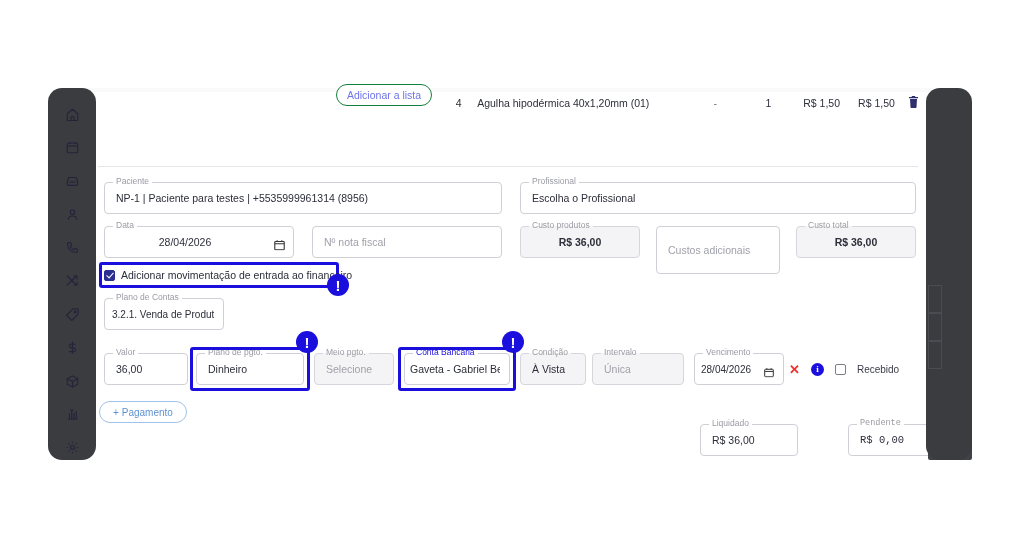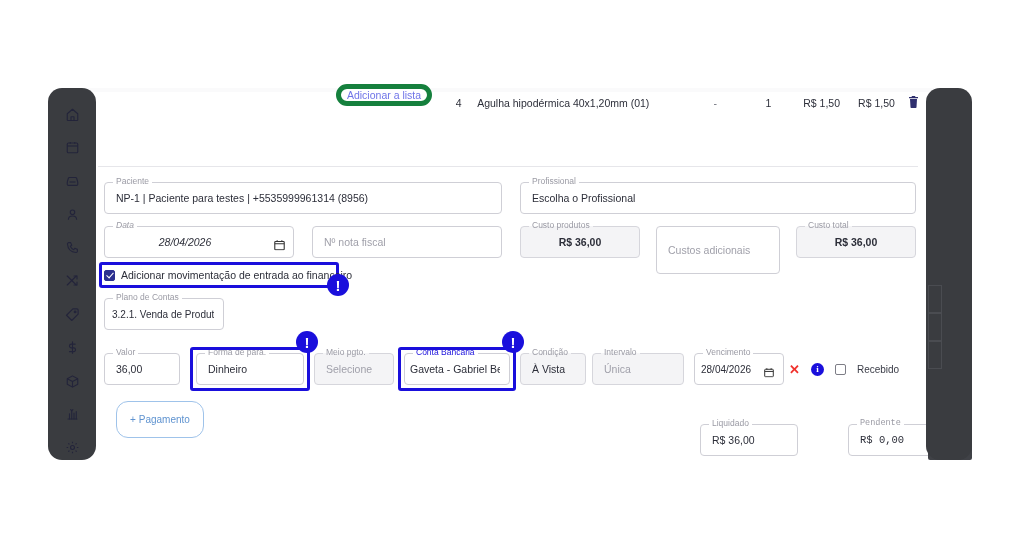--- a/index.html
+++ b/index.html
@@ -46,21 +46,21 @@
 
   
   #card {
     position: absolute; left: 82px; top: 88px; width: 852px; height: 372px;
     background: #ffffff; z-index: 10; overflow: hidden;
   }
 
   
   #add-list-btn {
     position: absolute; left: 336px; top: 84px; width: 96px; height: 22px;
-    border: 5px solid #15803d; border-radius: 14px;
+    border: 1px solid #15803d; border-radius: 14px;
     color: #6f74e8; background: #fff;
     font-size: 10.5px; display: flex; align-items: center; justify-content: center;
     z-index: 30;
   }
   #product-row {
     position: absolute; left: 440px; top: 92px; width: 492px; height: 22px;
     display: flex; align-items: center; font-size: 10.5px; color: #2d2f3a; z-index: 30;
   }
   #product-row .c-qtd { width: 42px; text-align: center; }
   #product-row .c-name { width: 230px; }
@@ -139,21 +139,21 @@
   #info-icon {
     width: 13px; height: 13px; border-radius: 50%; background: #1a0fdc;
     color: #fff; font-size: 9px; font-weight: bold;
     display: flex; align-items: center; justify-content: center;
     font-family: "Liberation Serif", serif;
   }
   #recebido-label { font-size: 10px; color: #3a3c47; }
 
   
   #pagamento-btn {
-    position: absolute; left: 116px; top: 401px; width: 88px; height: 37px;
+    position: absolute; left: 99px; top: 401px; width: 88px; height: 22px;
     border: 1px solid #9fc3ea; border-radius: 12px; background: #fff;
     color: #5f93d0; font-size: 10px;
     display: flex; align-items: center; justify-content: center; z-index: 30;
   }
 
   
   #top-strip {
     position: absolute; left: 82px; top: 88px; width: 852px; height: 4px;
     background: #fafafb; z-index: 11;
   }
@@ -190,21 +190,21 @@
     <div class="lbl">Paciente</div>
     <div class="val">NP-1 | Paciente para testes  | +5535999961314 (8956)</div>
   </div>
 
   <div class="fld" style="left:520px; top:182px; width:396px; height:32px;padding-left:28px;">
     <div class="box"></div>
     <div class="lbl">Profissional</div>
     <div class="val">Escolha o Profissional</div>
   </div>
 
-  <div class="fld" style="left:104px; top:226px; width:190px; height:32px;font-style:italic;">
+  <div class="fld" style="left:104px; top:226px; width:190px; height:32px;">
     <div class="box"></div>
     <div class="lbl">Data</div>
     <div class="val center">28/04/2026</div>
     <span class="cal-ic">
       <svg width="11" height="11" viewBox="0 0 14 14" fill="none" stroke="currentColor" stroke-width="1.4">
           <rect x="1" y="2.5" width="12" height="10.5" rx="1"></rect>
           <line x1="1" y1="5.5" x2="13" y2="5.5"></line>
           <line x1="4" y1="1" x2="4" y2="3"></line>
           <line x1="10" y1="1" x2="10" y2="3"></line>
         </svg>
@@ -239,29 +239,29 @@
   </div>
   <div class="hl" style="left:99px; top:262px; width:240px; height:26px;"></div>
   <div class="badge" style="left:327px; top:274px;">!</div>
 
   <div class="fld" style="left:104px; top:298px; width:120px; height:32px;">
     <div class="box"></div>
     <div class="lbl">Plano de Contas</div>
     <div class="val" style="left:8px;font-size:10px;">3.2.1. Venda de Produtos</div>
   </div>
 
-  <div class="fld" style="left:104px; top:353px; width:76px; height:32px;">
+  <div class="fld" style="left:104px; top:353px; width:84px; height:32px;">
     <div class="box"></div>
     <div class="lbl">Valor</div>
     <div class="val">36,00</div>
   </div>
 
   <div class="fld" style="left:196px; top:353px; width:108px; height:32px;">
     <div class="box"></div>
-    <div class="lbl">Forma de para.</div>
+    <div class="lbl">Plano de pgto.</div>
     <div class="val">Dinheiro</div>
   </div>
   <div class="hl" style="left:190px; top:347px; width:120px; height:44px;"></div>
   <div class="badge" style="left:296px; top:331px;">!</div>
 
   <div class="fld filled" style="left:314px; top:353px; width:80px; height:32px;text-decoration:underline;">
     <div class="box"></div>
     <div class="lbl">Meio pgto.</div>
     <div class="val ph">Selecione</div>
   </div>

